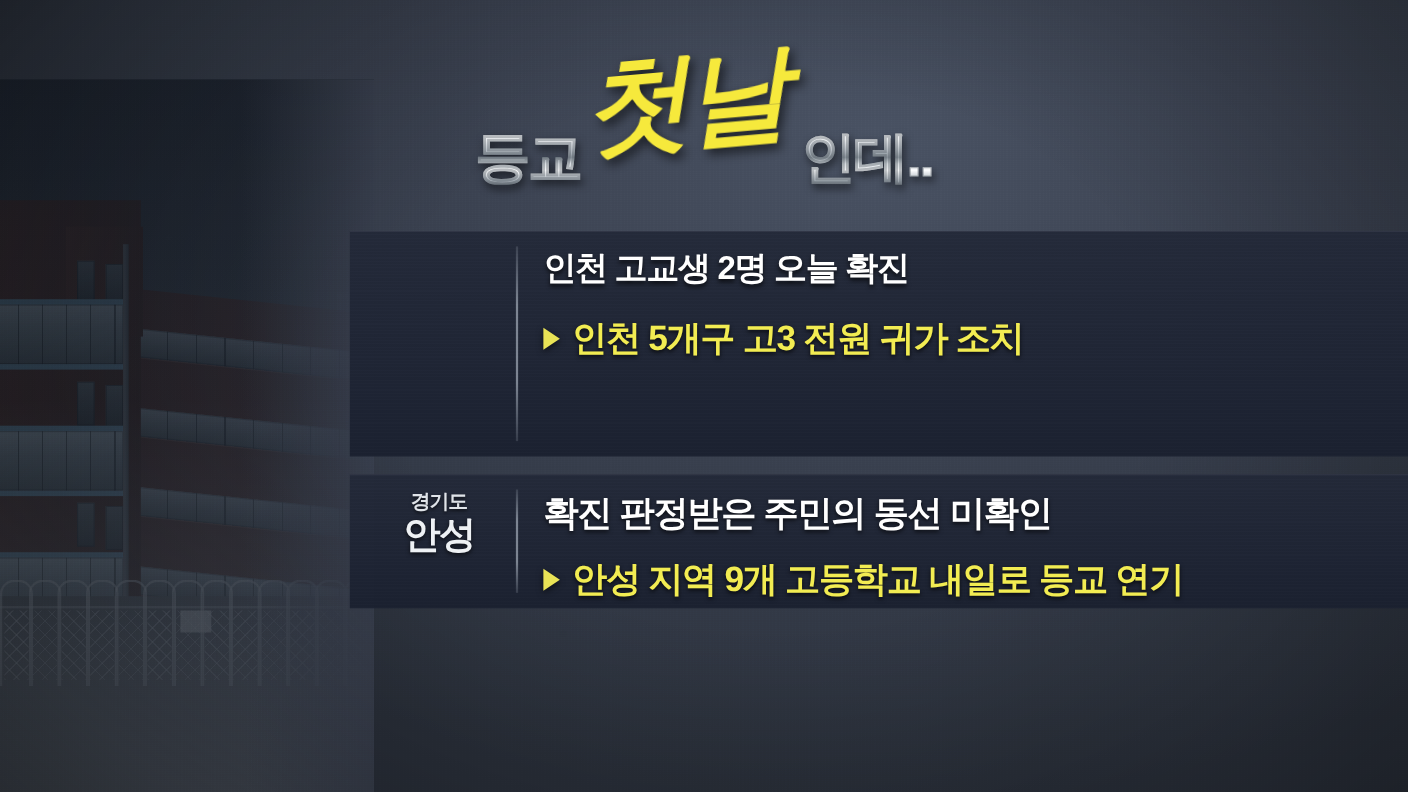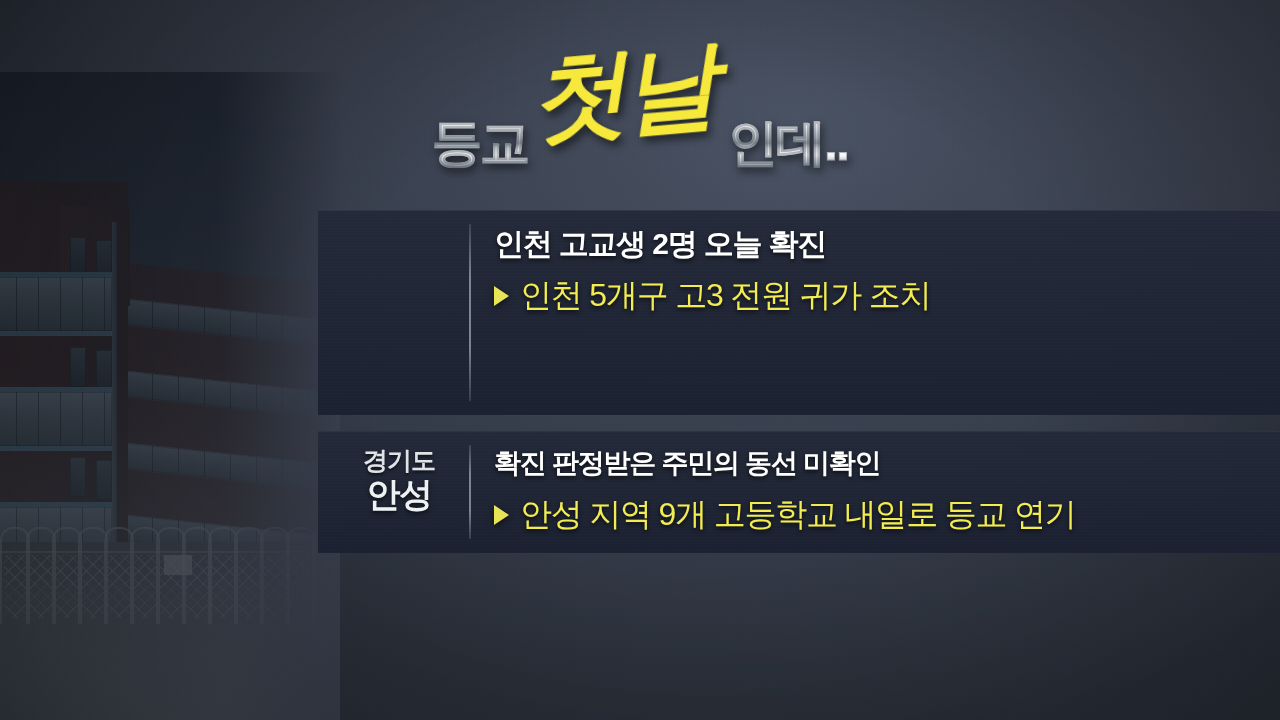--- a/index.html
+++ b/index.html
@@ -232,21 +232,21 @@
   .region {
     position: absolute;
     left: 20px;
     width: 122px;
     text-align: center;
     color: #e7eaee;
   }
   #panel-incheon .region { top: 76px; }
   #panel-anseong .region { top: 16px; }
   .region-sub {
-    font-size: 25px;
+    font-size: 18px;
     font-weight: 700;
     letter-spacing: -1px;
     line-height: 1.1;
     color: #dfe3e8;
     text-shadow: 0 2px 3px rgba(0,0,0,.6);
   }
   .region-main {
     font-size: 34px;
     font-weight: 900;
     letter-spacing: -1.5px;
@@ -276,22 +276,23 @@
     display: flex;
     align-items: center;
   }
   .line.head {
     color: #ffffff;
     font-weight: 700;
     text-shadow: 0 2px 4px rgba(0,0,0,.7);
   }
   .line.bullet {
     color: #f2ec52;
-    font-weight: 400;
+    font-weight: 700;
     text-shadow: 0 2px 4px rgba(0,0,0,.75);
+    margin-top: 12px;
   }
   .arrow {
     display: inline-block;
     width: 0; height: 0;
     border-left: 15px solid #e9e356;
     border-top: 10px solid transparent;
     border-bottom: 10px solid transparent;
     margin-right: 11px;
     filter: drop-shadow(0 2px 3px rgba(0,0,0,.6));
   }
@@ -302,21 +303,21 @@
     margin-right: 9px;
   }
 
   
   #inc-l1 { position:absolute; top: 14px;  font-size: 30px; }
   #inc-l2 { position:absolute; top: 64px;  font-size: 32px; }
   #inc-l3 { position:absolute; top: 120px; font-size: 29px; }
   #inc-l4 { position:absolute; top: 167px; font-size: 20px; }
 
   
-  #ans-l1 { position:absolute; top: 14px; font-size: 27px; }
+  #ans-l1 { position:absolute; top: 14px; font-size: 32px; }
   #ans-l2 { position:absolute; top: 62px; font-size: 32px; }
 </style>
 </head>
 <body>
 
 <div id="stage">
 
   <div class="bg-base"></div>
 
   <div class="photo">

